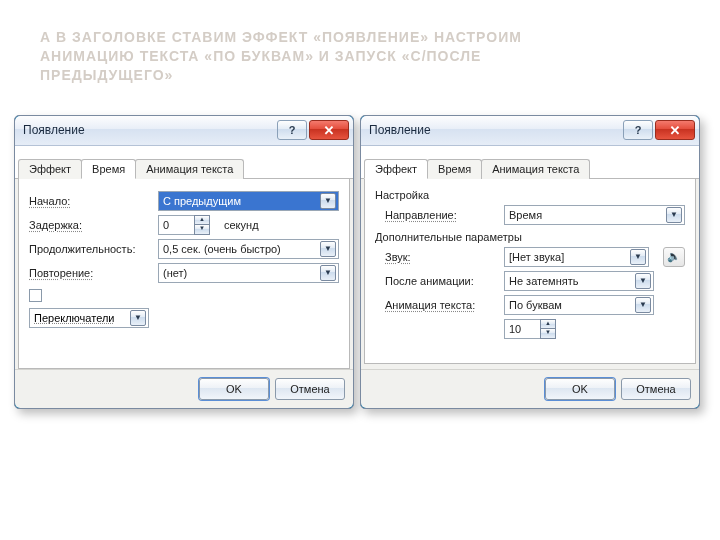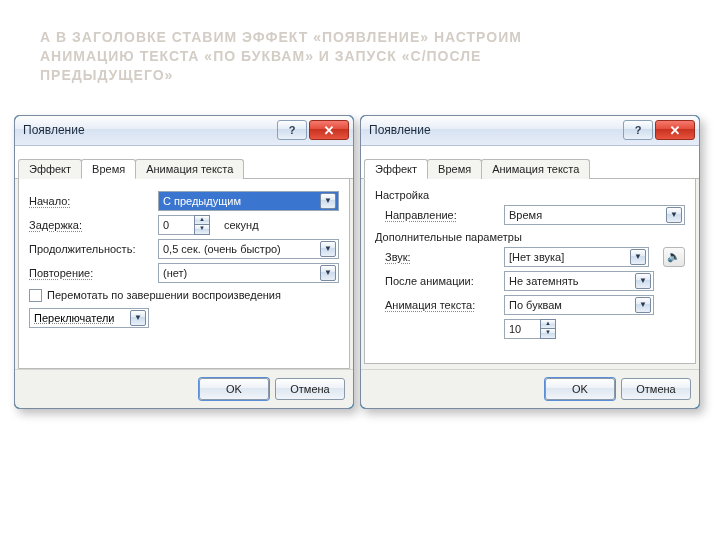--- a/index.html
+++ b/index.html
@@ -112,21 +112,20 @@
         <div class="form-row">
           <label class="underline">Повторение:</label>
           <div class="combo val">
             <span class="ctext">(нет)</span>
             <div class="cbtn">▼</div>
           </div>
         </div>
 
         <div class="checkrow">
           <span class="checkbox"></span>
-          <span>Перемотать по завершении воспроизведения</span>
         </div>
 
         <div class="switches">
           <div class="combo">
             <span class="ctext underline" style="text-decoration:underline dotted #888;">Переключатели</span>
             <div class="cbtn">▼</div>
           </div>
         </div>
 
         <div style="height:30px"></div>

